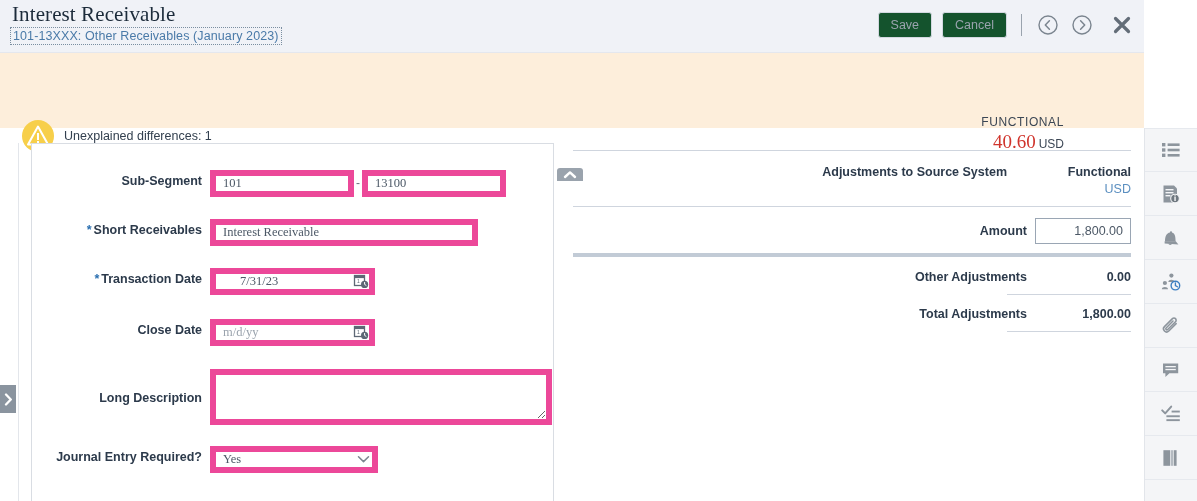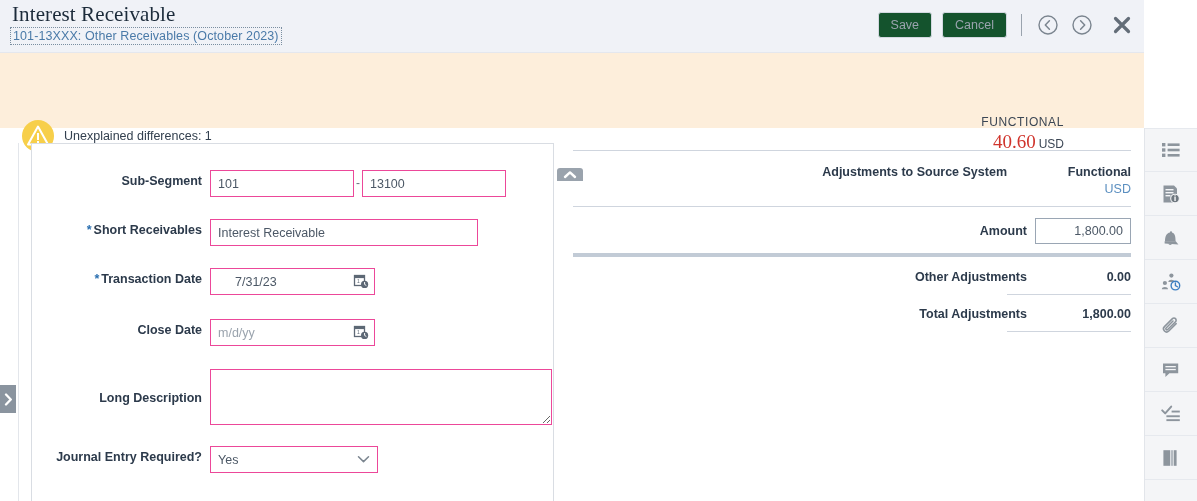--- a/index.html
+++ b/index.html
@@ -108,28 +108,28 @@
     position:absolute; left:0; width:523px;
     display:flex; align-items:flex-start;
   }
   .flabel {
     width:178px; text-align:right; padding-right:8px;
     font-size:12.5px; font-weight:bold; color:#2c3a4b;
     line-height:15px; padding-top:4px;
   }
   .flabel .req { color:#2a6fb0; font-weight:bold; margin-right:2px; }
   .inp {
-    border:1px solid #ec4899;
+    border:6px solid #ec4899;
     background:#fff;
     height:27px;
     font-size:12.5px;
     color:#4c5866;
     padding:0 7px;
     line-height:25px;
-    font-family:Liberation Sans, sans-serif;
+    font-family:Liberation Serif, serif;
     outline:none;
   }
   .inp::placeholder { color:#9aa3ad; }
   .seg-dash { color:#66707c; margin:0 2px; line-height:27px; font-size:12px;}
   .date-wrap { position:relative; display:inline-block; }
   .date-wrap .cal {
     position:absolute; right:6px; top:5px; width:16px; height:16px;
   }
   textarea.inp {
     height:56px; padding:5px 7px; resize:both; line-height:15px;
@@ -196,21 +196,21 @@
   }
 </style>
 </head>
 <body>
 
 <div id="app">
 
   <div class="header">
     <div class="title-wrap">
       <div class="page-title">Interest Receivable</div>
-      <div class="subtitle-link">101-13XXX: Other Receivables (October 2023)</div>
+      <div class="subtitle-link">101-13XXX: Other Receivables (January 2023)</div>
     </div>
 
     <div class="header-actions">
       <div class="btn">Save</div>
       <div class="btn">Cancel</div>
       <div class="vdiv"></div>
 
       <div class="icon-btn">
         <svg width="22" height="22" viewBox="0 0 22 22">
           <circle cx="11" cy="11" r="9" fill="none" stroke="#7b858f" stroke-width="1.4"></circle>

